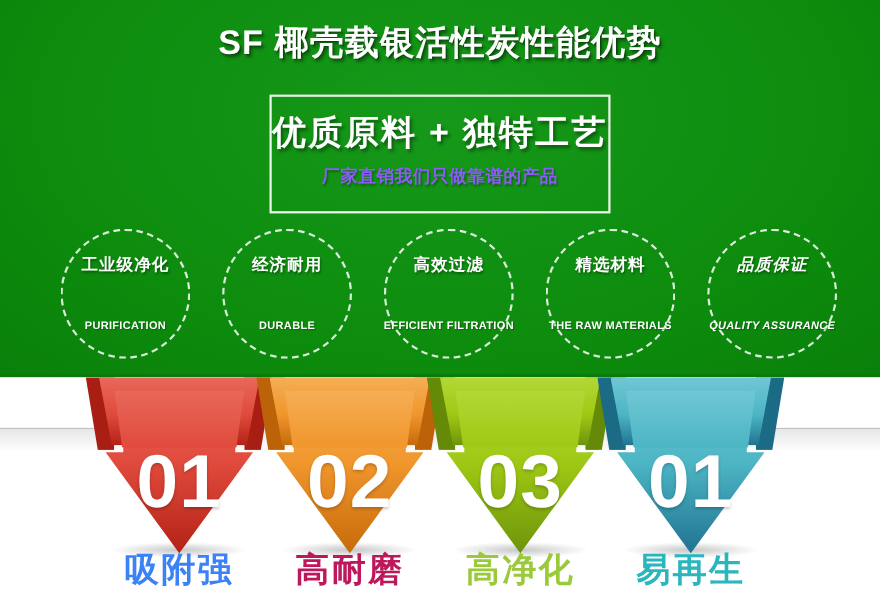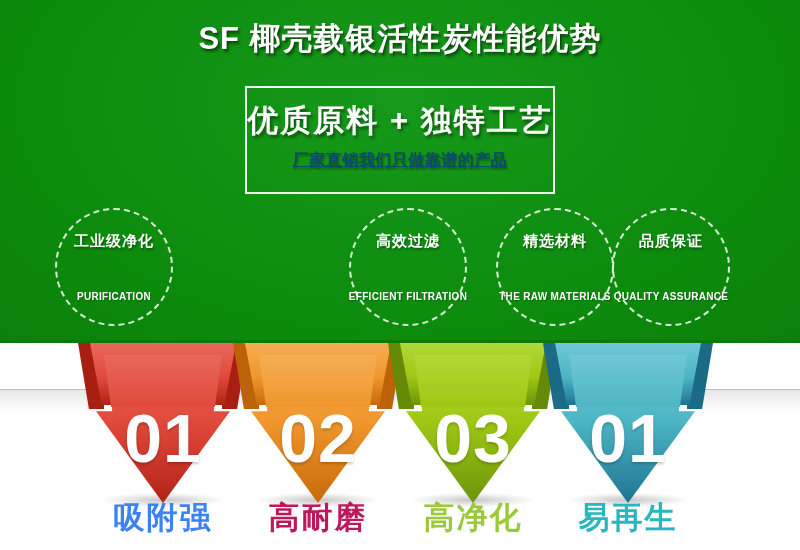--- a/index.html
+++ b/index.html
@@ -39,25 +39,24 @@
   }
   .slogan-main{
     position:absolute;left:0;top:12px;width:100%;
     text-align:center;font-size:31px;font-weight:bold;color:#ffffff;
     letter-spacing:2px;
     text-shadow:2px 3px 3px rgba(0,0,0,.40);
     white-space:nowrap;
   }
   .slogan-sub{
     position:absolute;left:0;top:62px;width:100%;
-    text-align:center;font-size:16px;font-weight:bold;color:#0c4a6e;
+    text-align:center;font-size:16px;font-weight:bold;color:#8b5cf6;
     letter-spacing:.5px;
     text-shadow:1px 2px 2px rgba(0,0,0,.35);
     white-space:nowrap;
-    text-decoration:underline;
   }
 
   
   .circle-row{position:absolute;left:0;top:208px;width:800px;height:125px;}
   .circle{
     position:absolute;top:0;width:118px;height:118px;
     border:2px dashed rgba(255,255,255,.85);
     border-radius:50%;
     display:flex;flex-direction:column;align-items:center;justify-content:center;
     box-sizing:border-box;
@@ -67,21 +66,21 @@
     font-size:15px;font-weight:bold;color:#ffffff;letter-spacing:1px;
     text-shadow:1px 2px 2px rgba(0,0,0,.35);white-space:nowrap;line-height:1.25;
   }
   .circle .en{
     margin-top:2px;
     font-size:10px;font-weight:bold;color:#ffffff;letter-spacing:.3px;
     text-shadow:1px 1px 1px rgba(0,0,0,.28);white-space:nowrap;
     transform-origin:center;
   }
   .c0{left:55px;}  .c1{left:202px;} .c2{left:349px;}
-  .c3{left:496px;} .c4{left:612px;}
+  .c3{left:496px;} .c4{left:643px;font-style:italic;}
   .en-narrow{letter-spacing:-0.4px;font-size:9.5px;}
   .en-wide{letter-spacing:3px;}
 
   
   .stage{
     position:absolute;left:0;top:343px;width:800px;height:207px;
     background:#ffffff;
   }
   .stage-floor{
     position:absolute;left:0;top:46px;width:800px;height:22px;
@@ -153,20 +152,24 @@
   <div class="slogan-box">
     <div class="slogan-main">优质原料 + 独特工艺</div>
     <div class="slogan-sub">厂家直销我们只做靠谱的产品</div>
   </div>
 
   <div class="circle-row">
     <div class="circle c0">
       <div class="cn">工业级净化</div>
       <div class="en">PURIFICATION</div>
     </div>
+    <div class="circle c1">
+      <div class="cn">经济耐用</div>
+      <div class="en en-wide">DURABLE</div>
+    </div>
     <div class="circle c2">
       <div class="cn">高效过滤</div>
       <div class="en en-narrow">EFFICIENT FILTRATION</div>
     </div>
     <div class="circle c3">
       <div class="cn">精选材料</div>
       <div class="en en-narrow">THE RAW MATERIALS</div>
     </div>
     <div class="circle c4">
       <div class="cn">品质保证</div>

